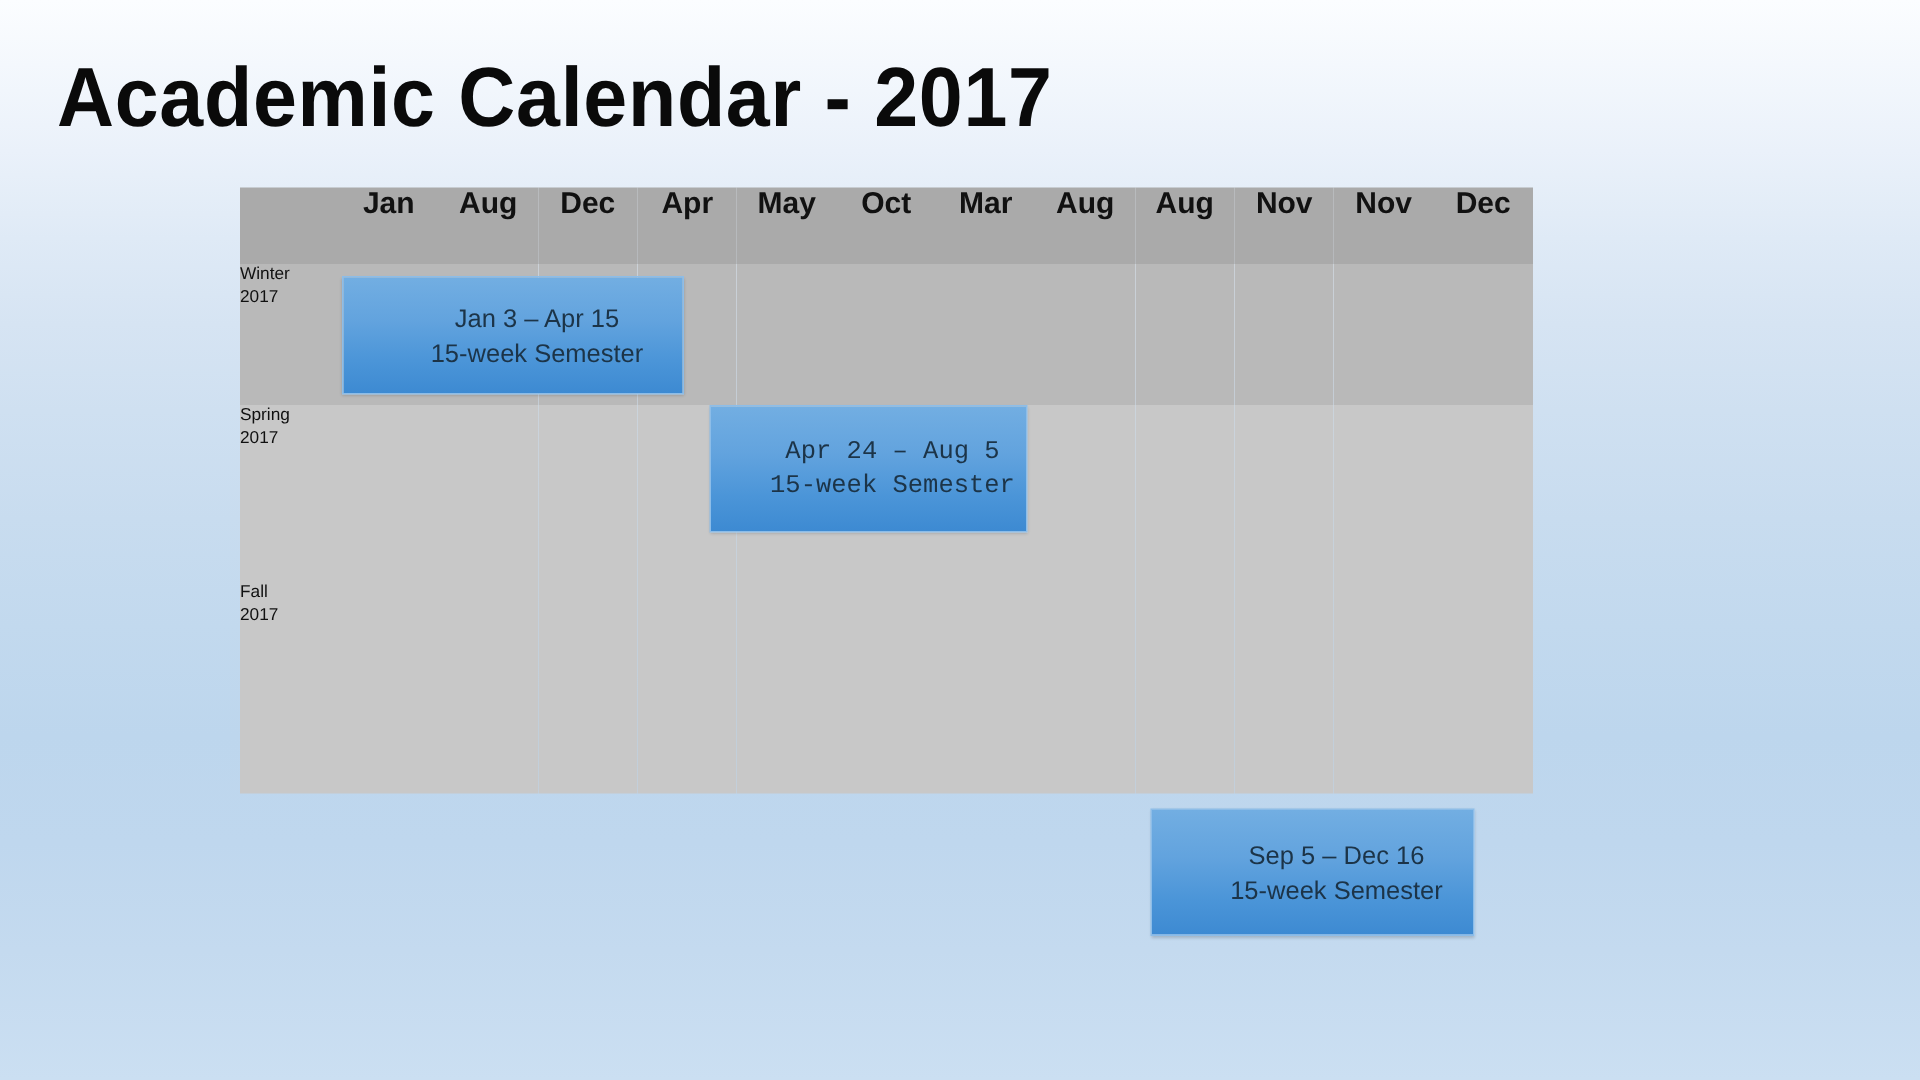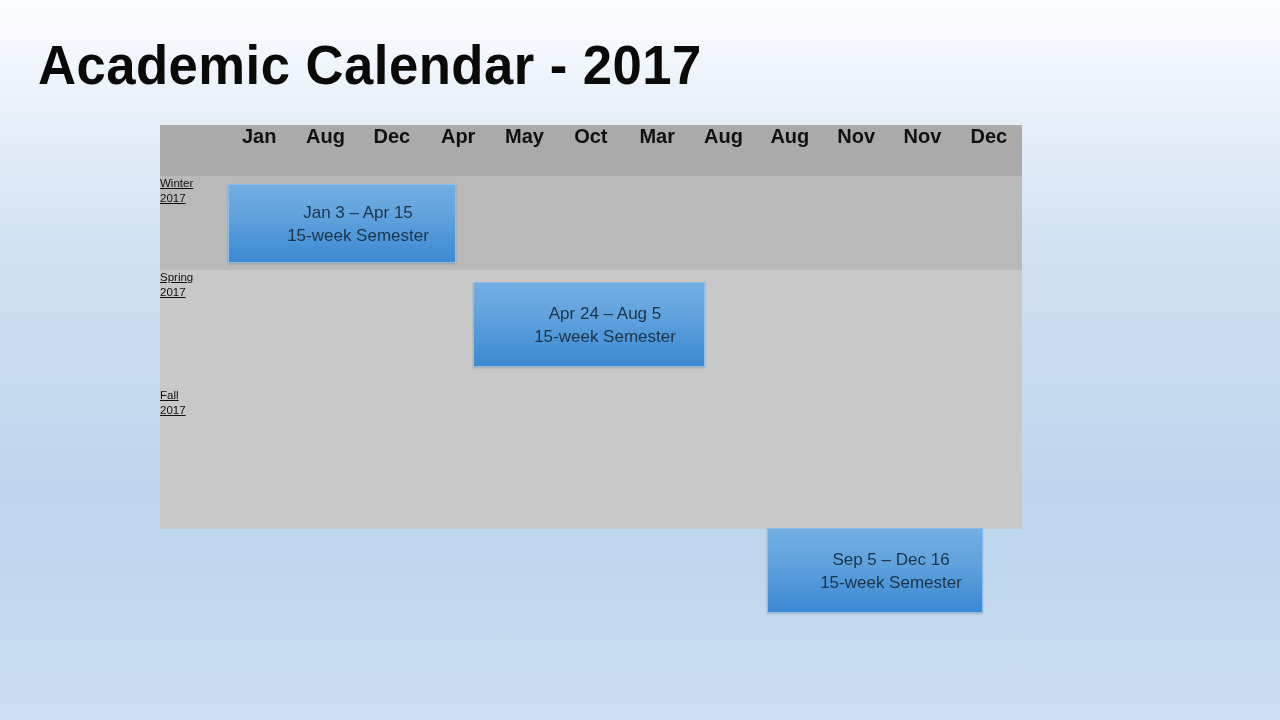--- a/index.html
+++ b/index.html
@@ -88,21 +88,20 @@
     background: #b9b9b9;
   }
   tbody tr.row-light td {
     background: #c8c8c8;
   }
 
   tbody td {
     border-right: 1px solid #b0b0b0;
     border-bottom: 1px solid #9a9a9a;
     position: relative;
-    text-decoration: underline;
   }
   tbody td.label-cell {
     border-right: 1px solid #9a9a9a;
     padding: 6px 0 0 8px;
     font-size: 11.5px;
     line-height: 15px;
     color: #101010;
     white-space: pre-line;
   }
   tbody tr:last-child td {
@@ -137,27 +136,28 @@
   }
 
   #bar-winter {
     left: 228px;
     top: 184px;
     width: 228px;
     height: 79px;
   }
   #bar-spring {
     left: 473px;
-    top: 282px;
-    width: 232px;
+    top: 270px;
+    width: 212px;
     height: 85px;
+    font-family: Liberation Mono, monospace;
   }
   #bar-fall {
     left: 767px;
-    top: 528px;
+    top: 539px;
     width: 216px;
     height: 85px;
   }
 </style>
 </head>
 <body>
 
 <div id="slide">
 
   <div id="title">Academic Calendar - 2017</div>

